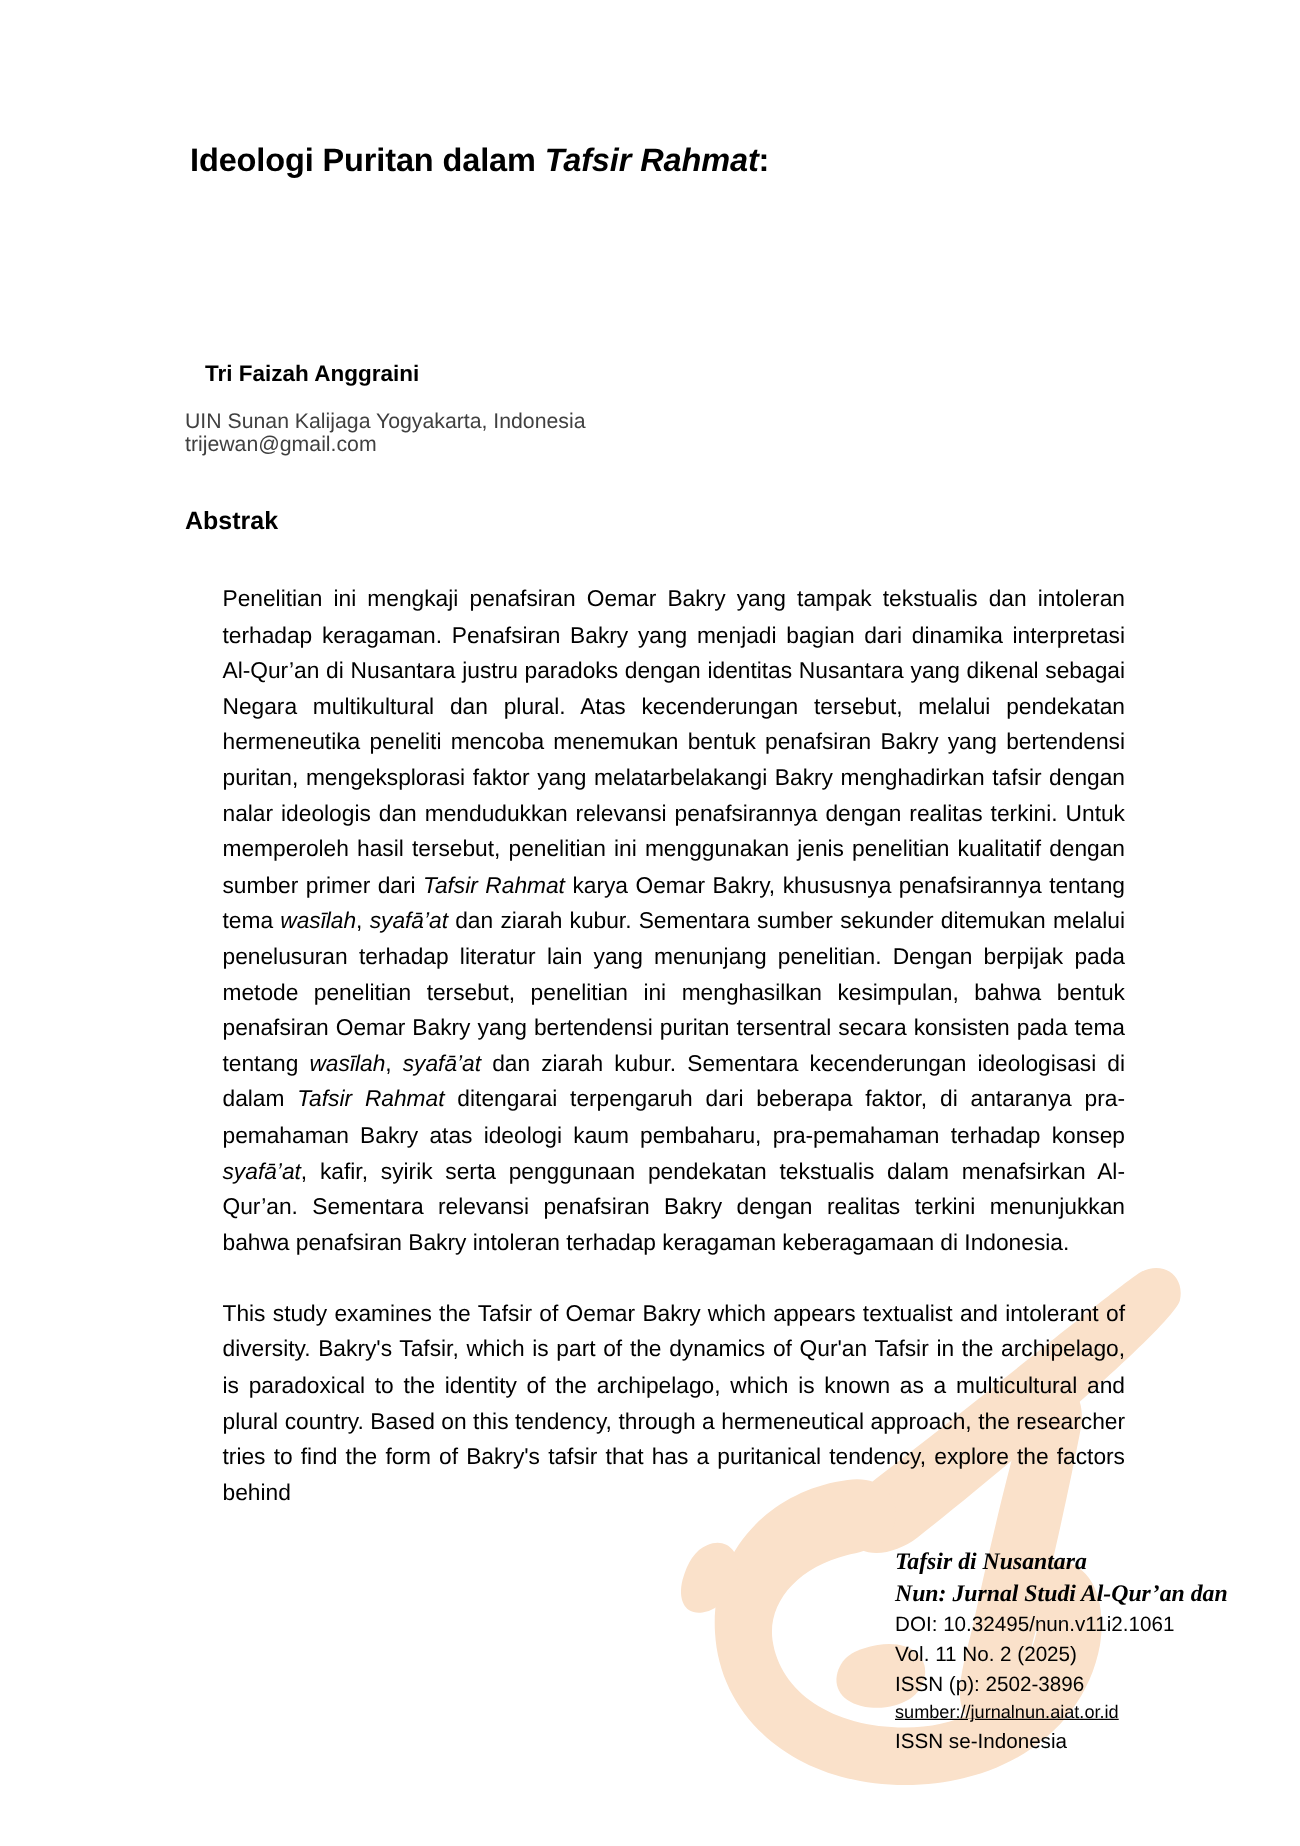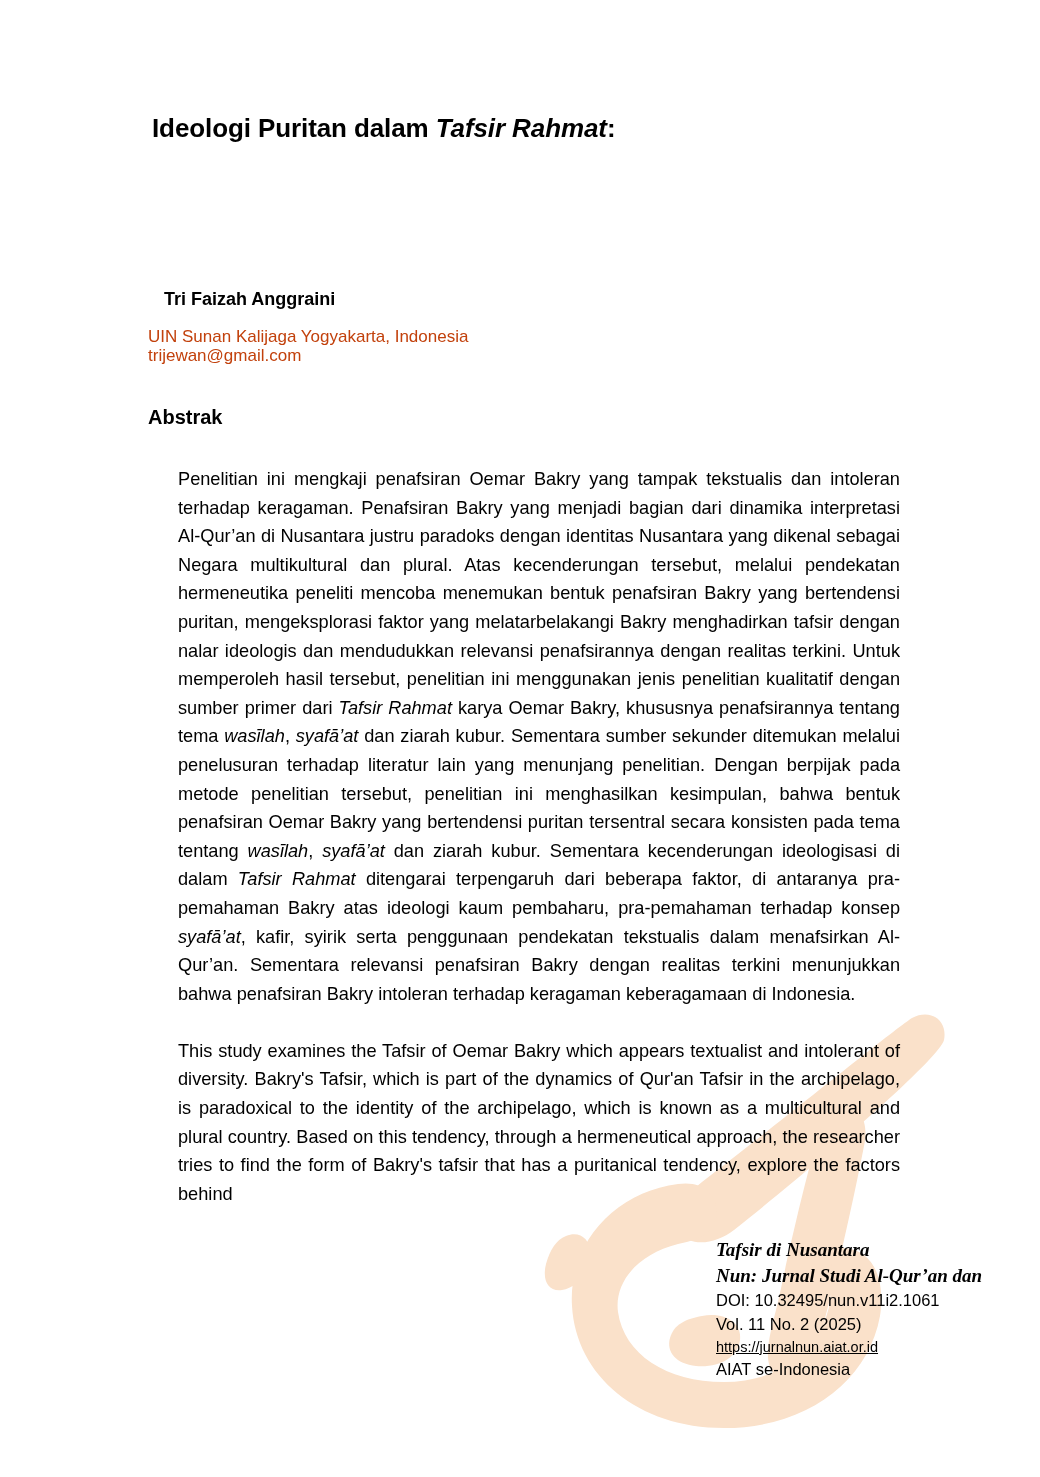--- a/index.html
+++ b/index.html
@@ -67,21 +67,21 @@
   }
   .author-name {
     font-size: 18px;
     font-weight: bold;
     line-height: 1.25;
     margin: 16px;
   }
   .author-affil,
   .author-email {
     font-size: 17px;
-    color: #c2410c;
+    color: #404040;
     line-height: 1.16;
     margin: 0;
   }
 
   .abstract-heading {
     position: absolute;
     left: 148px;
     top: 406px;
     font-size: 20px;
     font-weight: bold;
@@ -198,18 +198,19 @@
       <p class="id"><span>Penelitian ini mengkaji penafsiran Oemar Bakry yang tampak tekstualis dan intoleran terhadap keragaman. Penafsiran Bakry yang menjadi bagian dari dinamika interpretasi Al-Qur’an di Nusantara justru paradoks dengan identitas Nusantara yang dikenal sebagai Negara multikultural dan plural. Atas kecenderungan tersebut, melalui pendekatan hermeneutika peneliti mencoba menemukan bentuk penafsiran Bakry yang bertendensi puritan, mengeksplorasi faktor yang melatarbelakangi Bakry menghadirkan tafsir dengan nalar ideologis dan mendudukkan relevansi penafsirannya dengan realitas terkini. Untuk memperoleh hasil tersebut, penelitian ini menggunakan jenis penelitian kualitatif dengan sumber primer dari </span><span class="ital">Tafsir Rahmat</span><span> karya Oemar Bakry, khususnya penafsirannya tentang tema </span><span class="ital">wasīlah</span><span>, </span><span class="ital">syafā’at</span><span> dan ziarah kubur. Sementara sumber sekunder ditemukan melalui penelusuran terhadap literatur lain yang menunjang penelitian. Dengan berpijak pada metode penelitian tersebut, penelitian ini menghasilkan kesimpulan, bahwa bentuk penafsiran Oemar Bakry yang bertendensi puritan tersentral secara konsisten pada tema tentang </span><span class="ital">wasīlah</span><span>, </span><span class="ital">syafā’at</span><span> dan ziarah kubur. Sementara kecenderungan ideologisasi di dalam </span><span class="ital">Tafsir Rahmat</span><span> ditengarai terpengaruh dari beberapa faktor, di antaranya pra-pemahaman Bakry atas ideologi kaum pembaharu, pra-pemahaman terhadap konsep </span><span class="ital">syafā’at</span><span>, kafir, syirik serta penggunaan pendekatan tekstualis dalam menafsirkan Al-Qur’an. Sementara relevansi penafsiran Bakry dengan realitas terkini menunjukkan bahwa penafsiran Bakry intoleran terhadap keragaman keberagamaan di Indonesia.</span></p>
 
       <p class="en">This study examines the Tafsir of Oemar Bakry which appears textualist and intolerant of diversity. Bakry's Tafsir, which is part of the dynamics of Qur'an Tafsir in the archipelago, is paradoxical to the identity of the archipelago, which is known as a multicultural and plural country. Based on this tendency, through a hermeneutical approach, the researcher tries to find the form of Bakry's tafsir that has a puritanical tendency, explore the factors behind</p>
     </div>
 
     <div class="journal-box">
       <div class="journal-name">Tafsir di Nusantara</div>
       <div class="journal-name">Nun: Jurnal Studi Al-Qur’an dan</div>
       <p class="journal-meta">DOI: 10.32495/nun.v11i2.1061</p>
       <p class="journal-meta">Vol. 11 No. 2 (2025)</p>
-      <a class="journal-link" href="#">https://jurnalnun.aiat.or.id</a>
-      <p class="journal-org">AIAT se-Indonesia</p>
+      <p class="journal-meta">ISSN (p): 2502-3896</p>
+      <a class="journal-link" href="#">sumber://jurnalnun.aiat.or.id</a>
+      <p class="journal-org">ISSN se-Indonesia</p>
     </div>
 
   </div>
 </div>
 
 </body></html>

